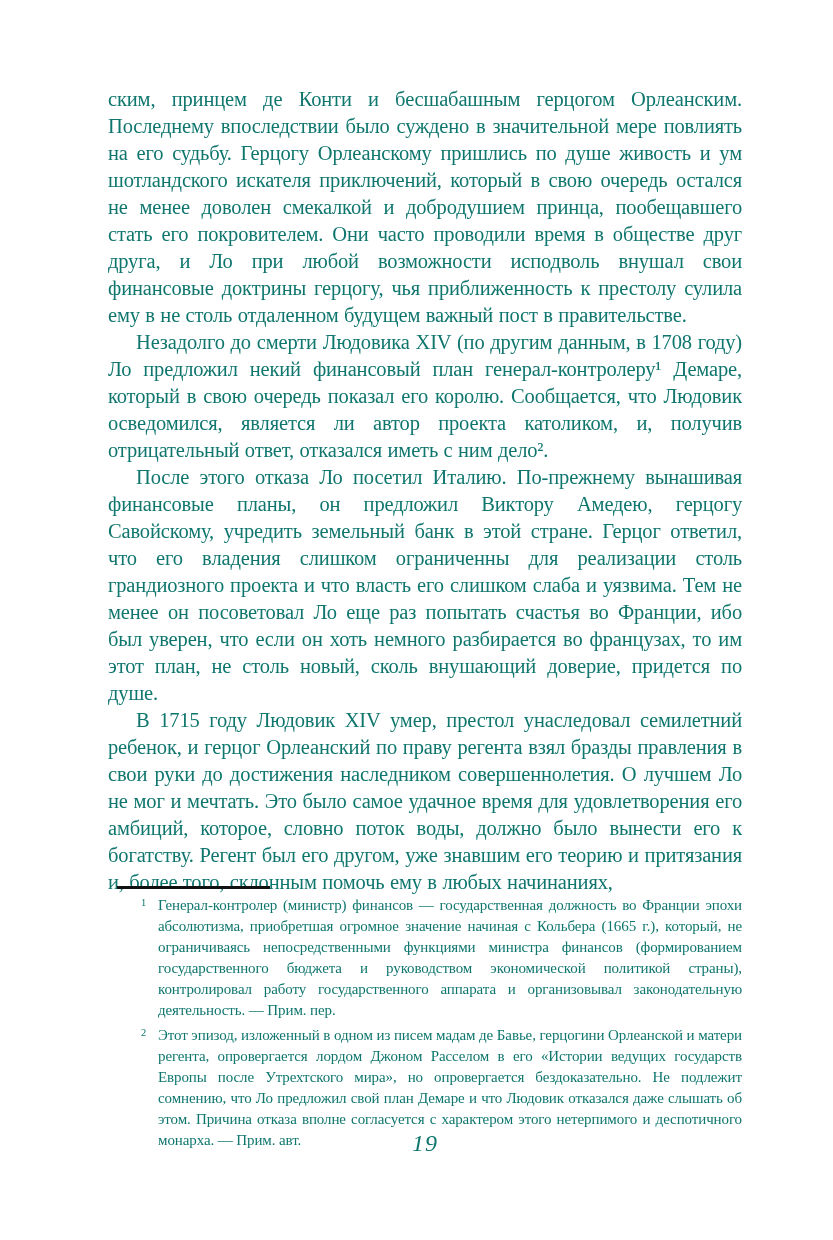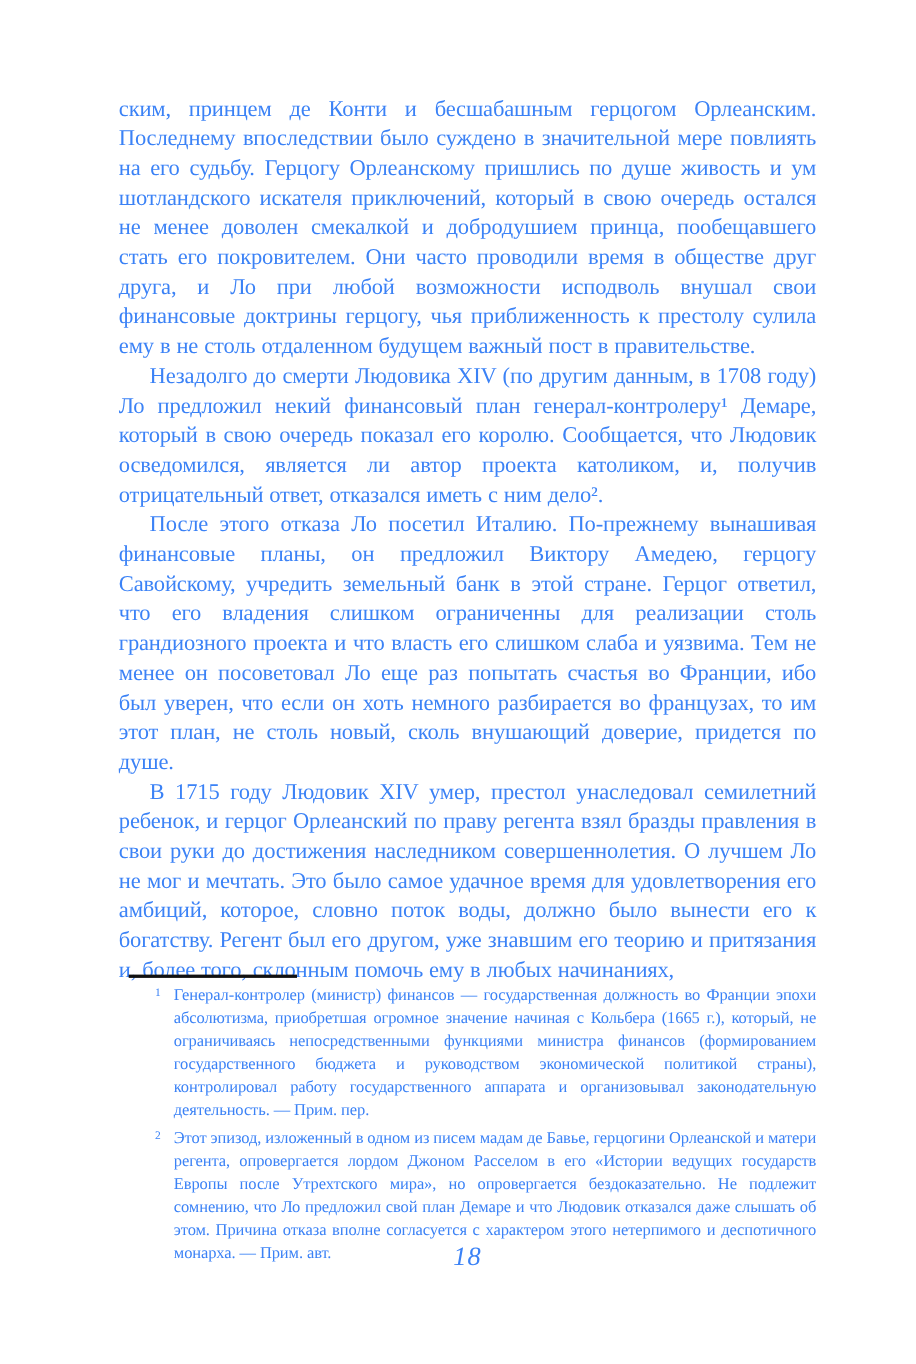--- a/index.html
+++ b/index.html
@@ -7,21 +7,21 @@
     padding: 0;
     background: #ffffff;
   }
   .page {
     position: relative;
     width: 833px;
     height: 1240px;
     background: #ffffff;
     overflow: hidden;
     font-family: "Liberation Serif", "DejaVu Serif", serif;
-    color: #3b82f6;
+    color: #0f766e;
   }
   
   .text-block {
     position: absolute;
     left: 108px;
     top: 86px;
     width: 634px;
   }
   .text-block p {
     margin: 0;
@@ -96,15 +96,15 @@
 
     <div class="footnote">
       <span class="fn-marker">1</span><span class="fn-body">Генерал-контролер (министр) финансов — государственная должность во Франции эпохи абсолютизма, приобретшая огромное значение начиная с Кольбера (1665 г.), который, не ограничиваясь непосредственными функциями министра финансов (формированием государственного бюджета и руководством экономической политикой страны), контролировал работу государственного аппарата и организовывал законодательную деятельность. — </span><span class="fn-attr">Прим. пер.</span>
     </div>
 
     <div class="footnote">
       <span class="fn-marker">2</span><span class="fn-body">Этот эпизод, изложенный в одном из писем мадам де Бавье, герцогини Орлеанской и матери регента, опровергается лордом Джоном Расселом в его «Истории ведущих государств Европы после Утрехтского мира», но опровергается бездоказательно. Не подлежит сомнению, что Ло предложил свой план Демаре и что Людовик отказался даже слышать об этом. Причина отказа вполне согласуется с характером этого нетерпимого и деспотичного монарха. — </span><span class="fn-attr">Прим. авт.</span>
     </div>
   </section>
 
-  <div class="page-number">18</div>
+  <div class="page-number">19</div>
 
 </div>
 
 </body></html>

